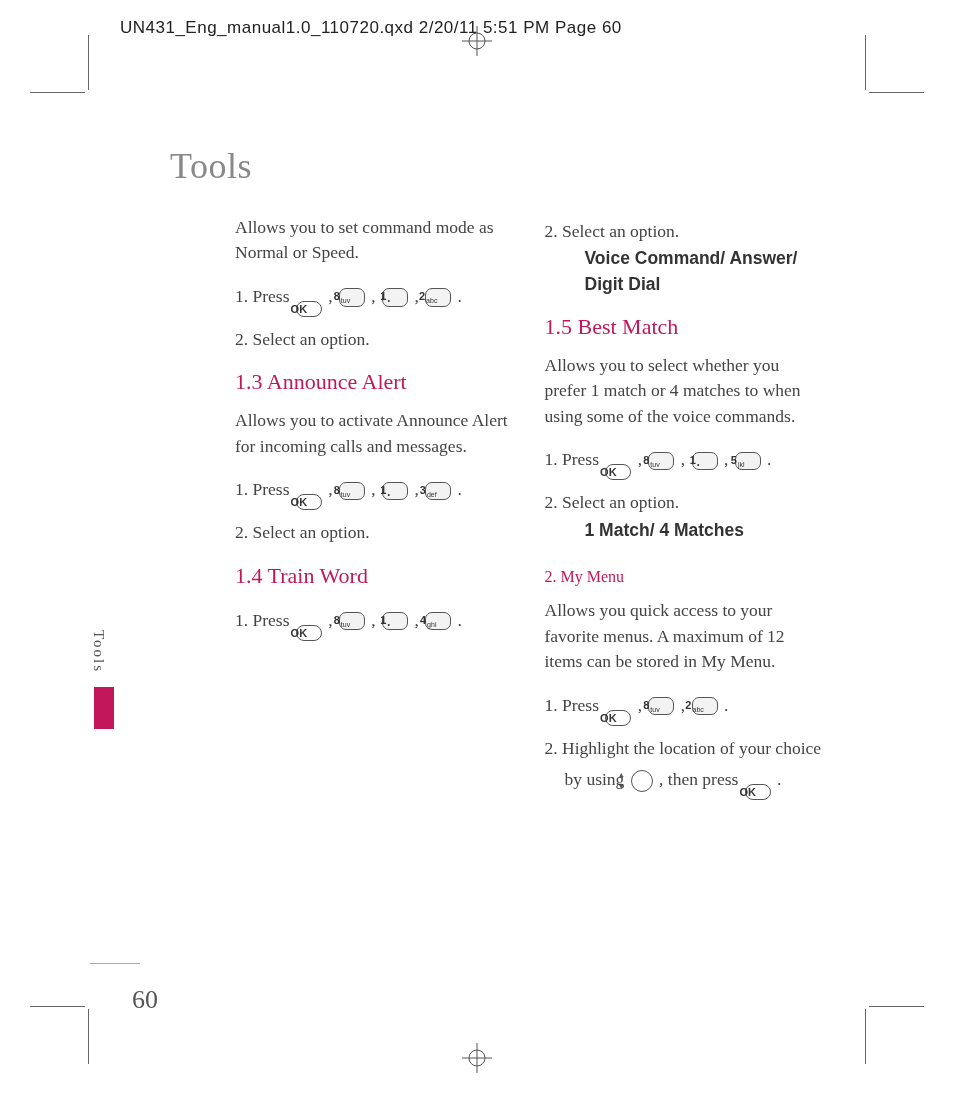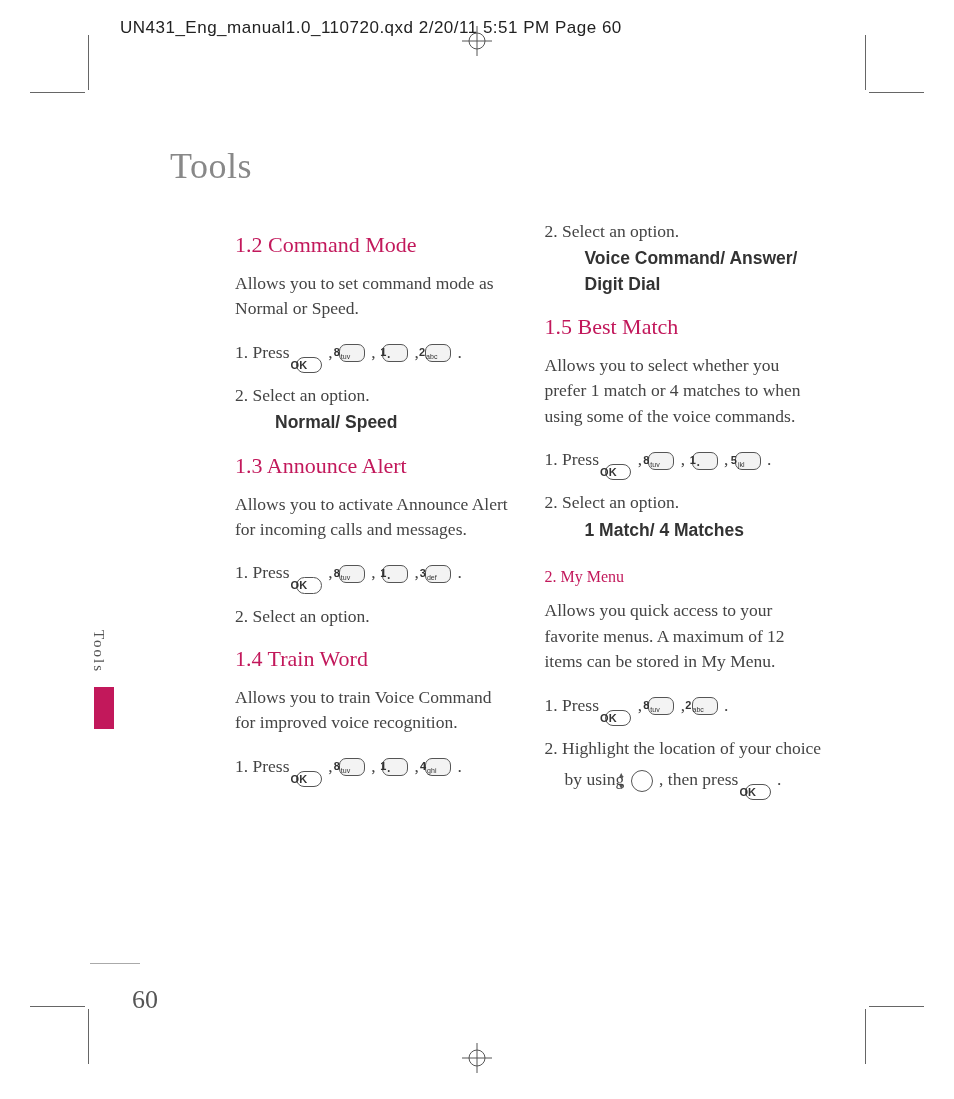--- a/index.html
+++ b/index.html
@@ -151,49 +151,46 @@
       <line x1="15" y1="0" x2="15" y2="30" stroke="#555" stroke-width="1"></line>
       <line x1="0" y1="15" x2="30" y2="15" stroke="#555" stroke-width="1"></line>
     </svg>
 </div>
 
 <div class="page">
   <div class="page-title">Tools</div>
 
   <div class="columns">
     <div class="col">
-      <div class="h2">1.2 Command Mode</div>
       <div class="p">Allows you to set command mode as Normal or Speed.</div>
       <div class="step">
         <span>1. Press </span>
         <span class="key key-ok">OK</span> ,
         <span class="key"><span>8</span><span class="ksub">tuv</span></span> ,
         <span class="key"><span>1</span><span class="ksub">•</span></span> ,
         <span class="key"><span>2</span><span class="ksub">abc</span></span> .
       </div>
       <div class="step">
         <span>2. Select an option.</span>
-        <span class="opt">Normal/ Speed</span>
       </div>
 
       <div class="h2">1.3 Announce Alert</div>
       <div class="p">Allows you to activate Announce Alert for incoming calls and messages.</div>
       <div class="step">
         <span>1. Press </span>
         <span class="key key-ok">OK</span> ,
         <span class="key"><span>8</span><span class="ksub">tuv</span></span> ,
         <span class="key"><span>1</span><span class="ksub">•</span></span> ,
         <span class="key"><span>3</span><span class="ksub">def</span></span> .
       </div>
       <div class="step">
         <span>2. Select an option.</span>
       </div>
 
       <div class="h2">1.4 Train Word</div>
-      <div class="p">Allows you to train Voice Command for improved voice recognition.</div>
       <div class="step">
         <span>1. Press </span>
         <span class="key key-ok">OK</span> ,
         <span class="key"><span>8</span><span class="ksub">tuv</span></span> ,
         <span class="key"><span>1</span><span class="ksub">•</span></span> ,
         <span class="key"><span>4</span><span class="ksub">ghi</span></span> .
       </div>
     </div>
 
     <div class="col">

